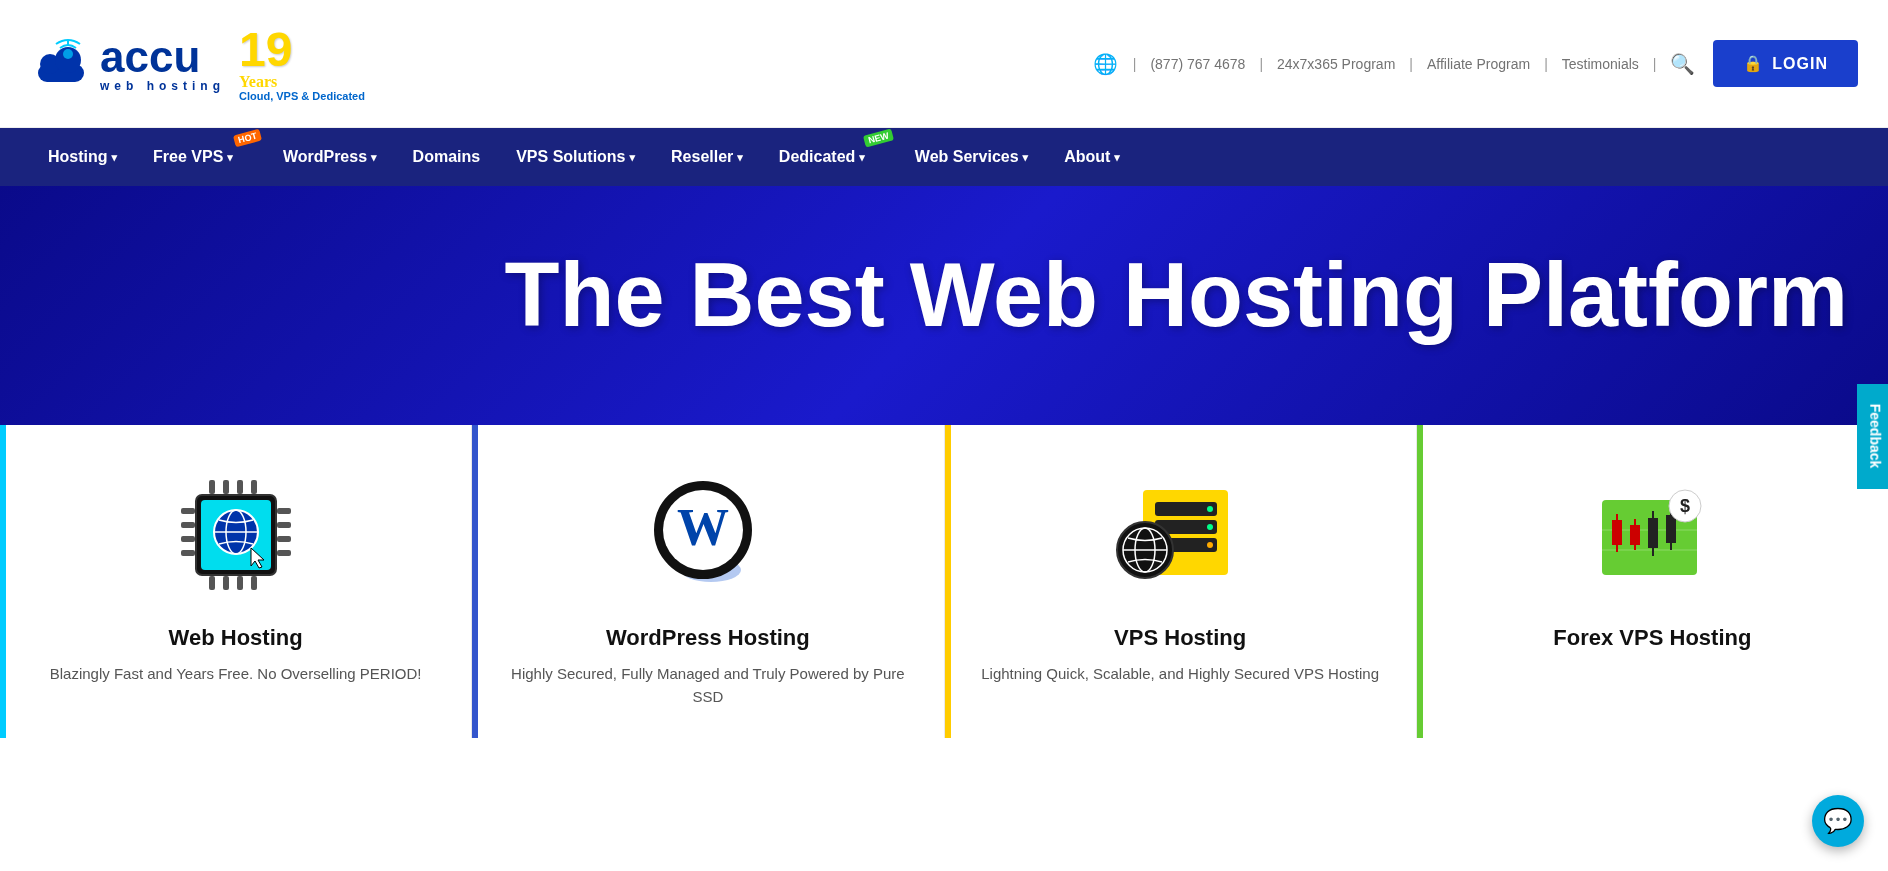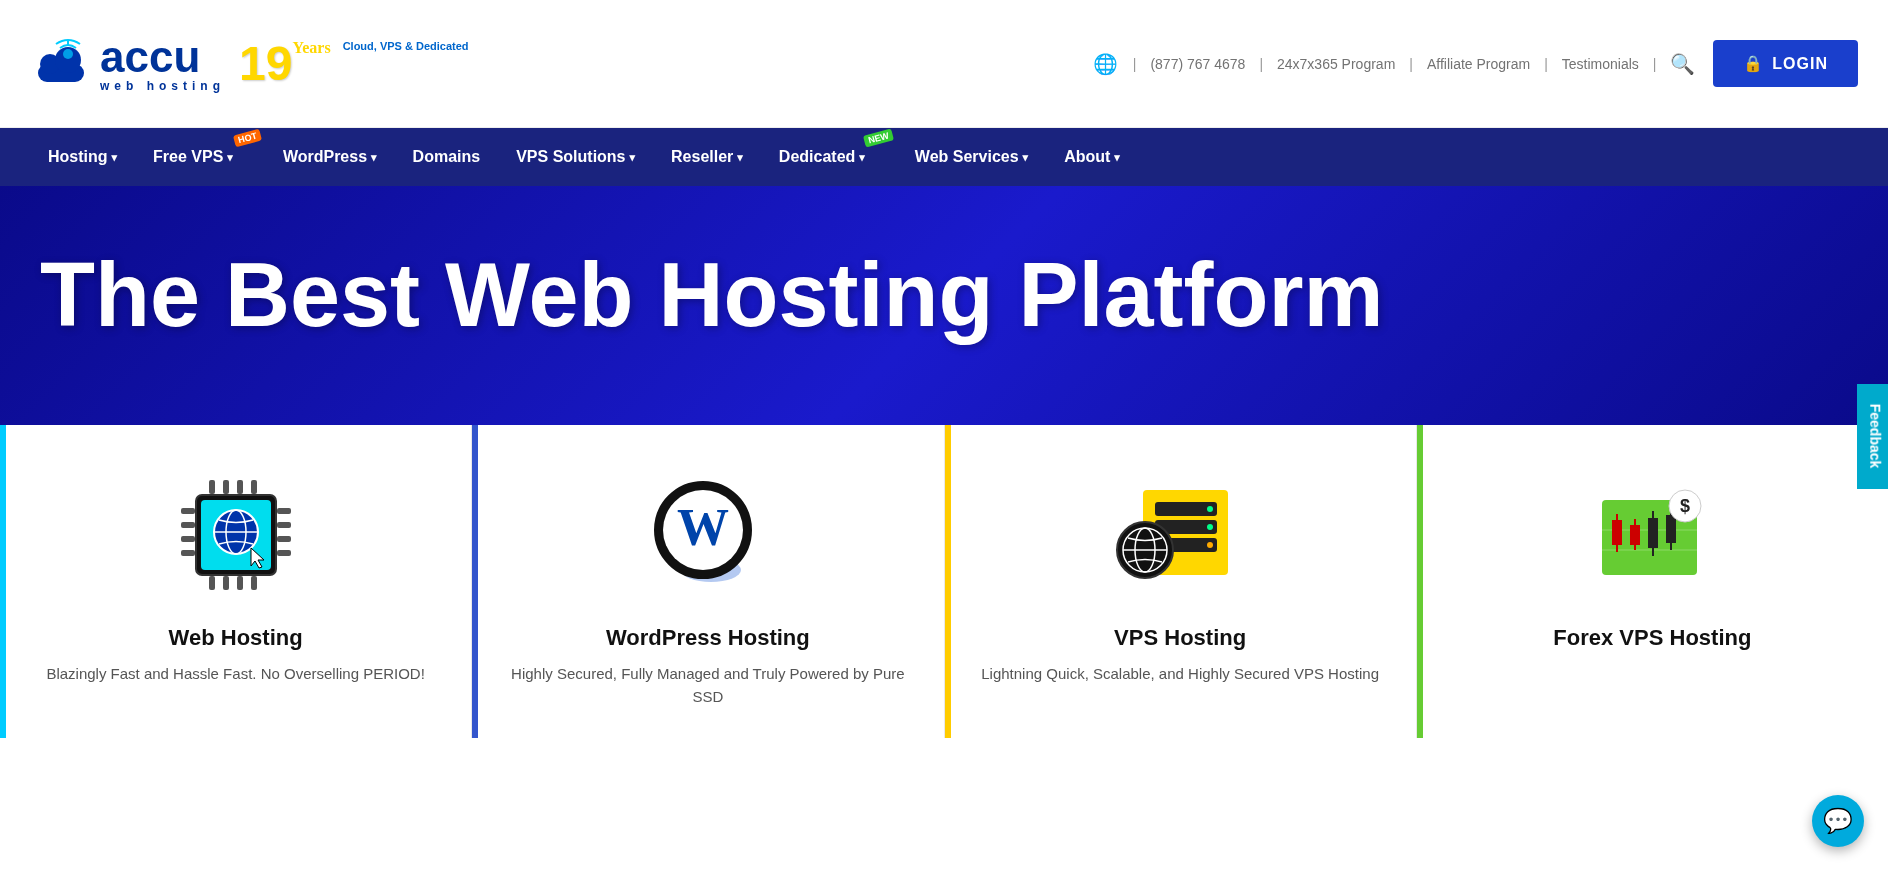--- a/index.html
+++ b/index.html
@@ -20,21 +20,21 @@
       align-items: center;
       gap: 8px;
     }
     .logo-left {
       display: flex;
       flex-direction: column;
       align-items: flex-start;
     }
     .years-badge {
       display: flex;
-      flex-direction: row;
+      flex-direction: column;
       align-items: flex-start;
       margin-left: 6px;
     }
     .years-number {
       font-size: 48px;
       font-weight: 900;
       color: #ffd700;
       line-height: 1;
       text-shadow: 1px 1px 2px rgba(0,0,0,0.2);
     }
@@ -42,21 +42,20 @@
       font-size: 16px;
       font-weight: 700;
       color: #ffd700;
       line-height: 1;
       font-family: Liberation Serif, serif;
     }
     .years-sub {
       font-size: 11px;
       color: #0066cc;
       font-weight: 600;
-      margin-left: 12px;
     }
     .top-right {
       display: flex;
       align-items: center;
       gap: 18px;
     }
     .top-right-links {
       display: flex;
       align-items: center;
       gap: 0;
@@ -142,21 +141,21 @@
       padding: 1px 4px;
       border-radius: 3px;
       transform: rotate(-15deg);
     }
 
     
     .hero {
       background: linear-gradient(135deg, #0a0a8a 0%, #1a1acc 50%, #0a0a8a 100%);
       display: flex;
       align-items: center;
-      justify-content: flex-start;
+      justify-content: flex-end;
       padding: 60px 40px 80px;
       min-height: 200px;
     }
     .hero-title {
       color: #fff;
       font-size: 90px;
       font-weight: 900;
       text-align: center;
       line-height: 1.1;
       text-shadow: 2px 2px 8px rgba(0,0,0,0.3);
@@ -365,21 +364,21 @@
         <circle cx="65" cy="62" r="22" fill="#0033aa" stroke="#fff" stroke-width="2"></circle>
         <ellipse cx="65" cy="62" rx="10" ry="22" fill="none" stroke="#fff" stroke-width="1.5"></ellipse>
         <line x1="43" y1="62" x2="87" y2="62" stroke="#fff" stroke-width="1.5"></line>
         <path d="M48 50 Q65 55 82 50" stroke="#fff" stroke-width="1.5" fill="none"></path>
         <path d="M48 74 Q65 69 82 74" stroke="#fff" stroke-width="1.5" fill="none"></path>
 
         <polygon points="80,78 80,96 84,91 88,98 91,97 87,90 93,90" fill="#fff" stroke="#000" stroke-width="1"></polygon>
       </svg>
     </div>
     <div class="card-title">Web Hosting</div>
-    <div class="card-desc">Blazingly Fast and Hassle Fast. No Overselling PERIOD!</div>
+    <div class="card-desc">Blazingly Fast and Years Free. No Overselling PERIOD!</div>
   </div>
 
   <div class="card card-2">
     <div class="card-accent"></div>
     <div class="card-icon-wrapper icon-wp">
       <svg viewBox="0 0 130 130" xmlns="http://www.w3.org/2000/svg">
 
         <ellipse cx="68" cy="100" rx="30" ry="12" fill="#4477dd" opacity="0.4"></ellipse>
 
         <circle cx="60" cy="60" r="48" fill="#111" stroke="#111" stroke-width="2"></circle>

